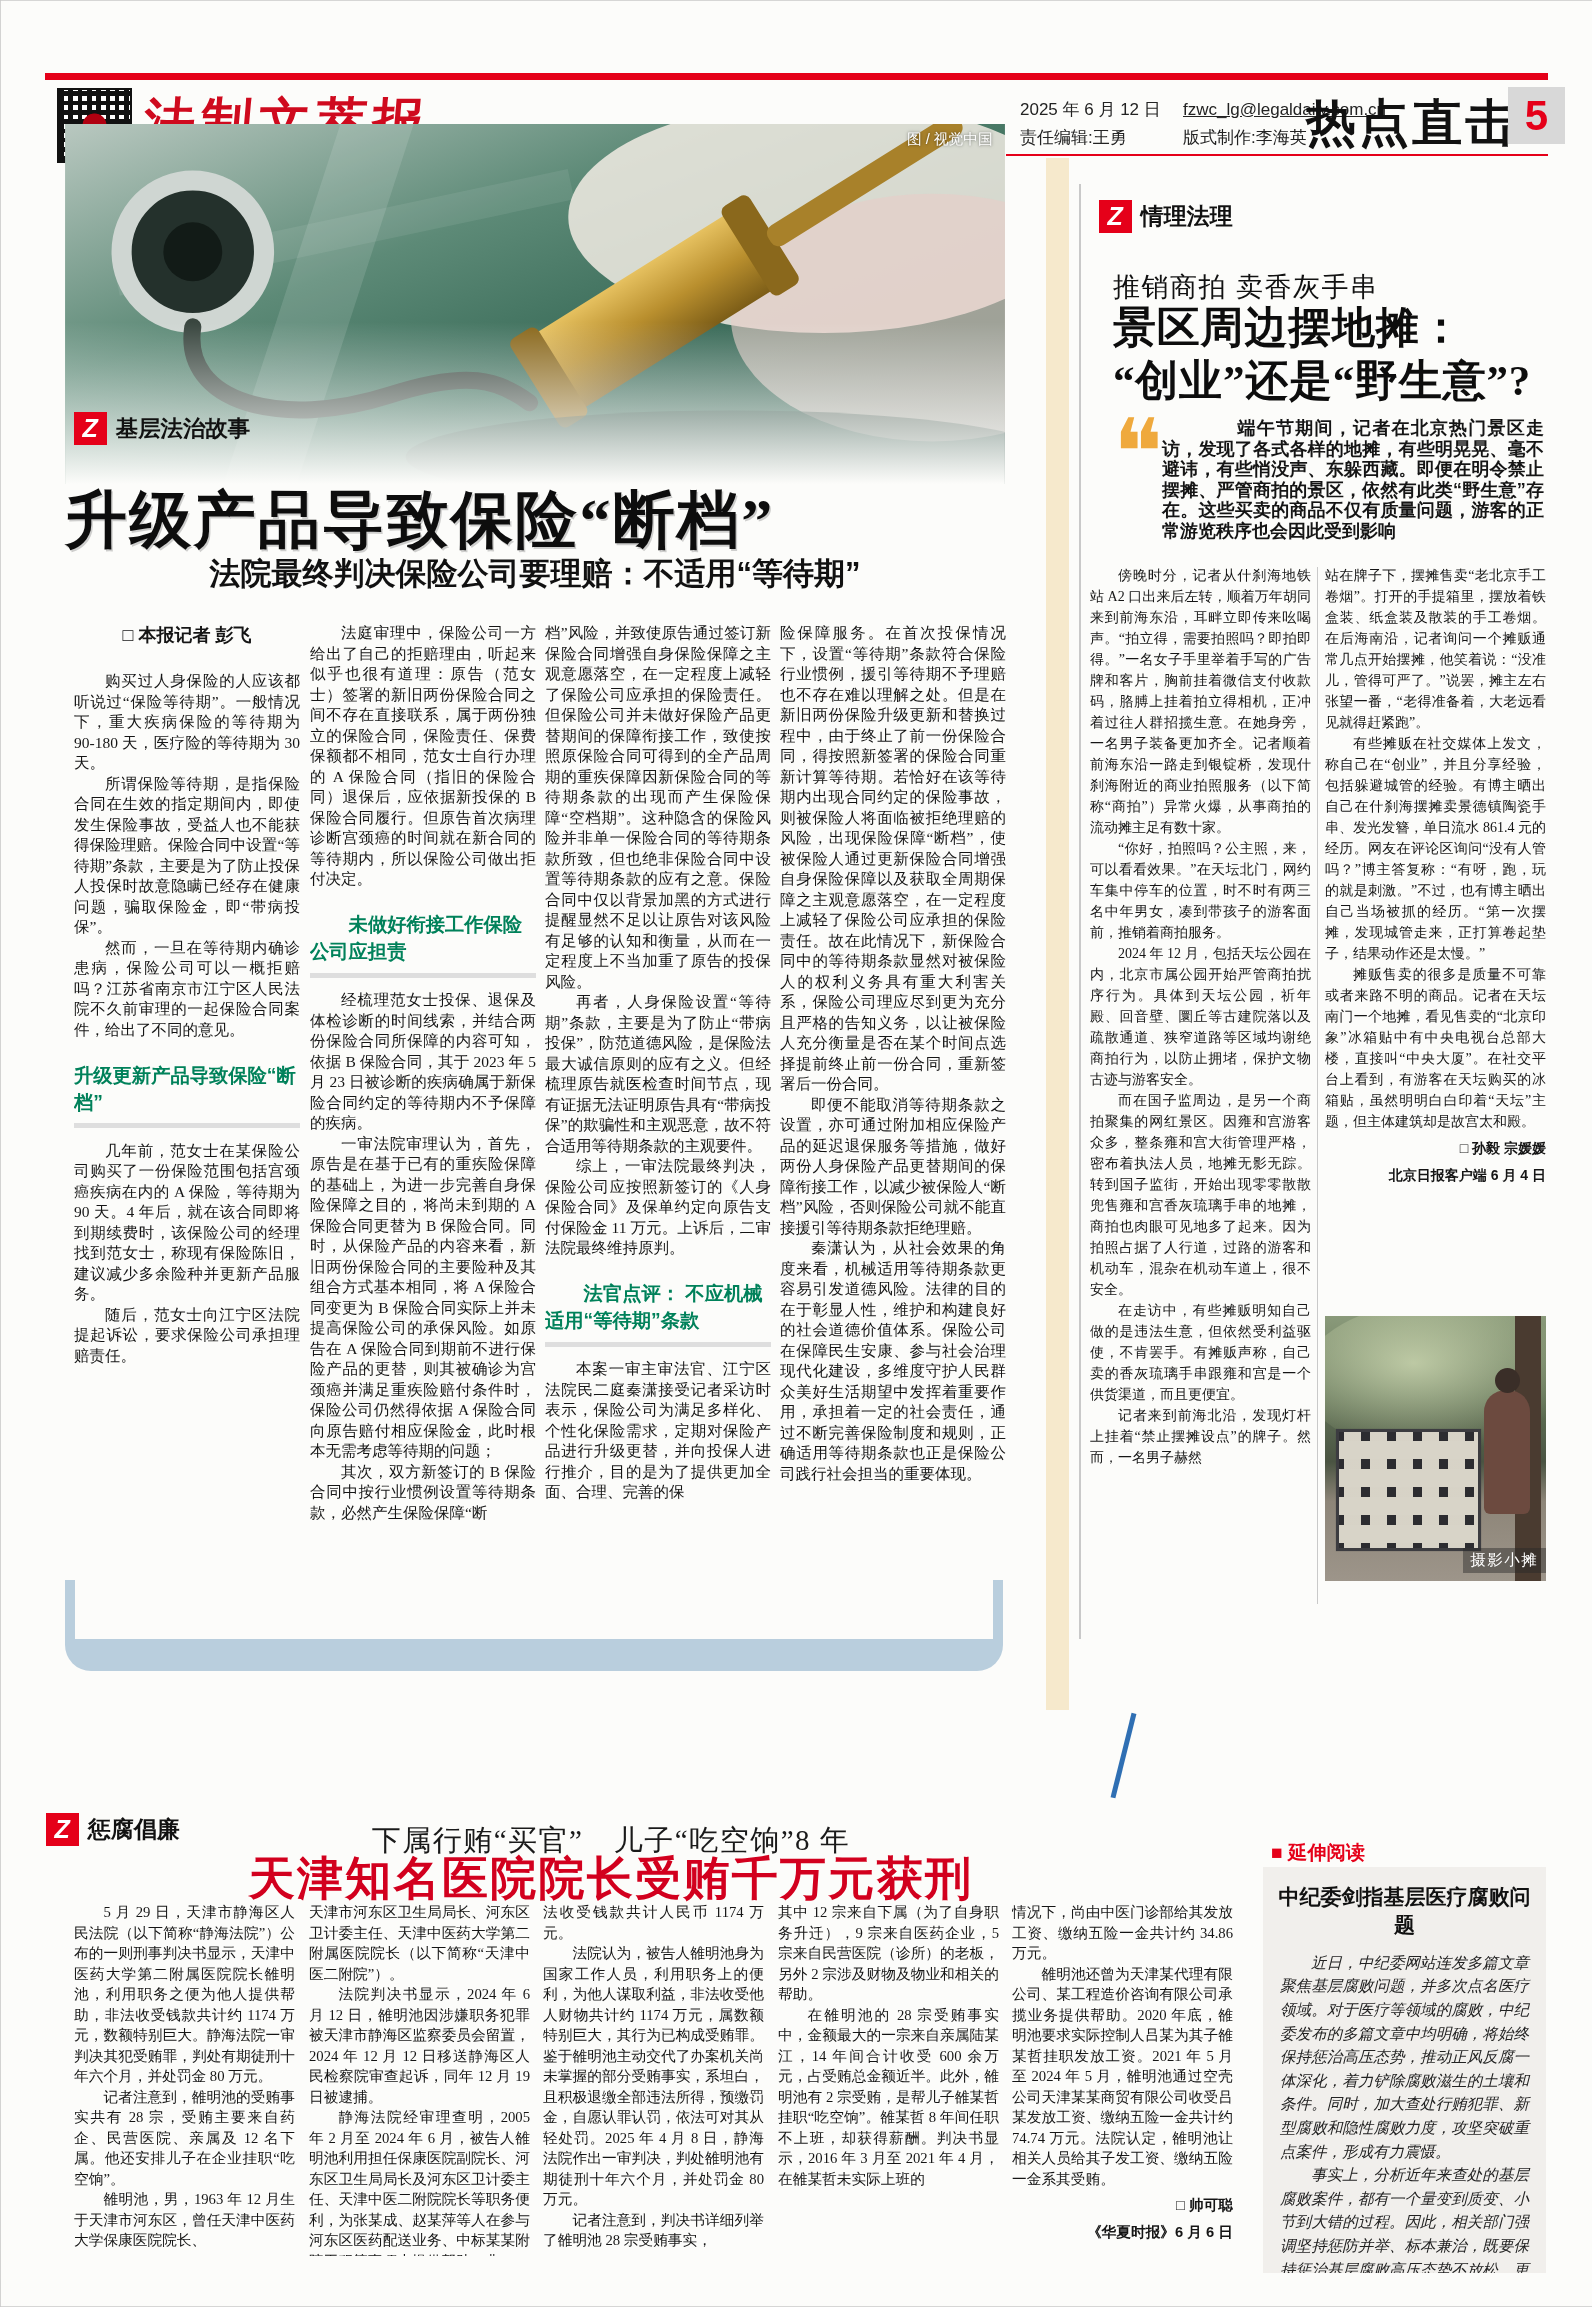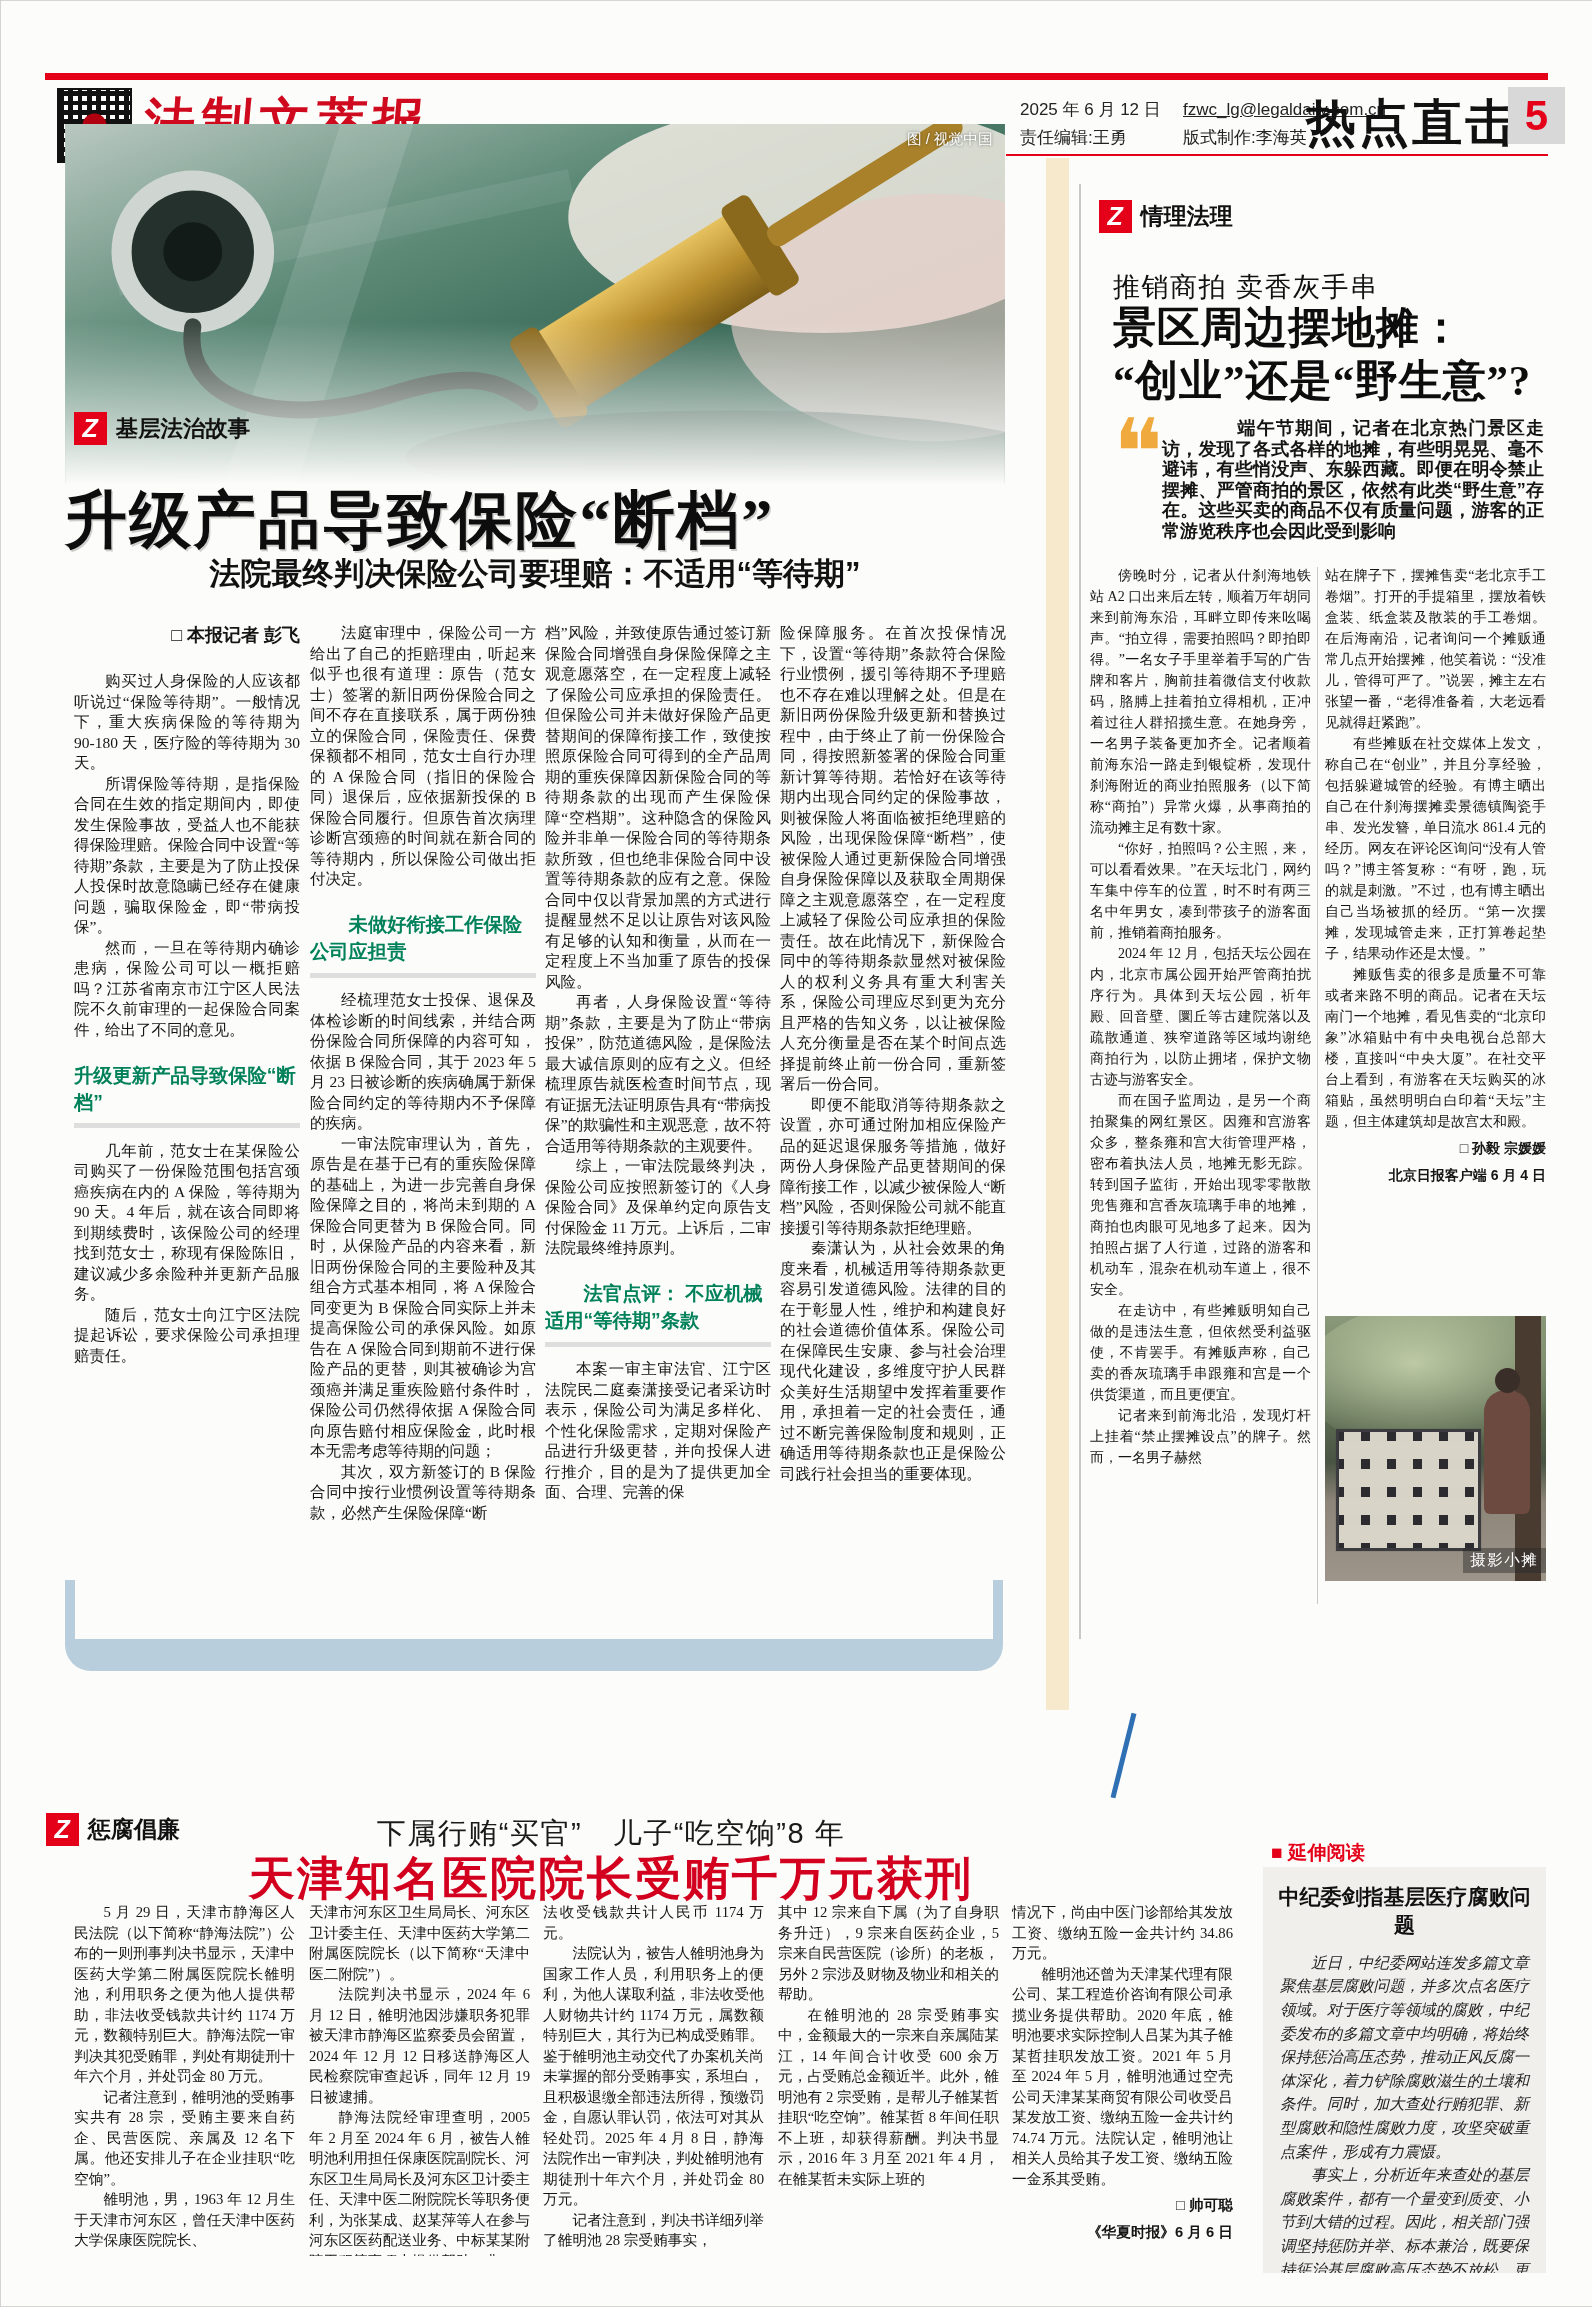--- a/index.html
+++ b/index.html
@@ -4,21 +4,21 @@
 <style>
   html,body{margin:0;padding:0;background:#e8e8e8;}
   .page{position:relative;width:1593px;height:2307px;margin:0 auto;background:#fcfcfa;
         overflow:hidden;font-family:"Liberation Serif","DejaVu Serif",serif;color:#151515;
         box-shadow:0 0 0 0.8px #c9c9c9 inset;}
   .abs{position:absolute;}
   p{margin:0;text-align:justify;}
   .p{text-indent:2em;}
   .pc{text-indent:0;}
   .by{font-family:"Liberation Sans","DejaVu Sans",sans-serif;font-weight:bold;font-size:18px;
-      text-indent:0;text-align:right;margin:1.5px 0 26px;}
+      text-indent:0;text-align:center;margin:1.5px 0 26px;}
   .sub,.subi{font-family:"Liberation Sans","DejaVu Sans",sans-serif;font-weight:bold;color:#00815a;
       font-size:19.3px;line-height:27px;margin:21.7px 0 12.4px;text-align:left;text-indent:0;
       border-bottom:5.4px solid #dedede;padding-bottom:7.7px;}
   .subi{text-indent:2em;}
   .crr{text-align:right;text-indent:0;font-family:"Liberation Sans","DejaVu Sans",sans-serif;
       font-weight:bold;margin-top:6.2px;}
   
   .rule{background:#e50019;}
   .qr{width:71px;height:71px;
       background:
@@ -63,22 +63,22 @@
       background-image:repeating-linear-gradient(0deg,rgba(255,255,255,0) 0 4.6px,#d8d4c8 4.6px 23px,rgba(255,255,255,0) 23px 28px),
       repeating-linear-gradient(90deg,rgba(0,0,0,0) 0 4.6px,rgba(245,240,225,.85) 4.6px 21.7px,rgba(0,0,0,0) 21.7px 26px);}
   .street .fig1{position:absolute;left:159px;top:74px;width:46px;height:124px;border-radius:21.7px 21.7px 6.2px 6.2px;
       background:#6c4a3f;}
   .street .fig1:before{content:"";position:absolute;left:10.8px;top:-21.7px;width:25px;height:25px;
       border-radius:50%;background:#3a2e28;}
   .street .trunk{position:absolute;right:4.6px;top:0;width:26px;height:265px;background:#4a3b30;}
   .street .cap{position:absolute;right:0;bottom:7.7px;background:rgba(40,40,40,.45);color:#fff;
       font-size:15.5px;font-family:"Liberation Sans",sans-serif;padding:2.3px 7.7px;letter-spacing:1.5px;}
   
-  .kicker-b{width:1130px;text-align:center;font-size:29px;font-family:Liberation Sans, sans-serif;
-      color:#1a1a1a;letter-spacing:1.5px;}
+  .kicker-b{width:1130px;text-align:center;font-size:29px;font-family:Liberation Serif, serif;
+      color:#1a1a1a;letter-spacing:1.5px;margin-top:7px;}
   .headline-b{width:1130px;text-align:center;font-size:46px;font-weight:900;color:#d2001e;letter-spacing:2.3px;}
   .bcol{width:221px;height:354px;overflow:hidden;font-size:14.7px;line-height:20.5px;}
   .ext-label{font-size:19.3px;color:#e50019;font-weight:bold;font-family:"Liberation Sans",sans-serif;}
   .ext-box{width:283px;height:406px;background:#f1efec;overflow:hidden;}
   .ext-title{text-align:center;font-weight:900;font-size:21px;font-family:"Liberation Sans",sans-serif;
       margin:15.5px 10.8px 7.7px;color:#111;}
   .ext-body{padding:4.6px 17px;font-size:15.5px;line-height:23.6px;font-style:italic;color:#222;}
   .photo-credit{color:#fff;font-size:14.7px;font-family:"Liberation Sans",sans-serif;
       text-shadow:0 0 3.1px rgba(0,0,0,.6);}
   .vline{background:#c9c9c9;}

